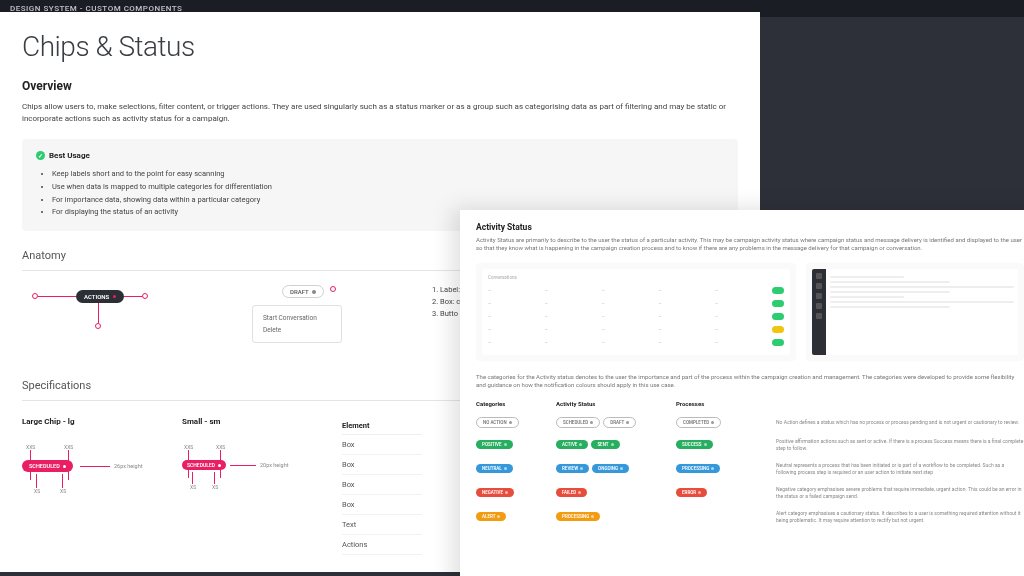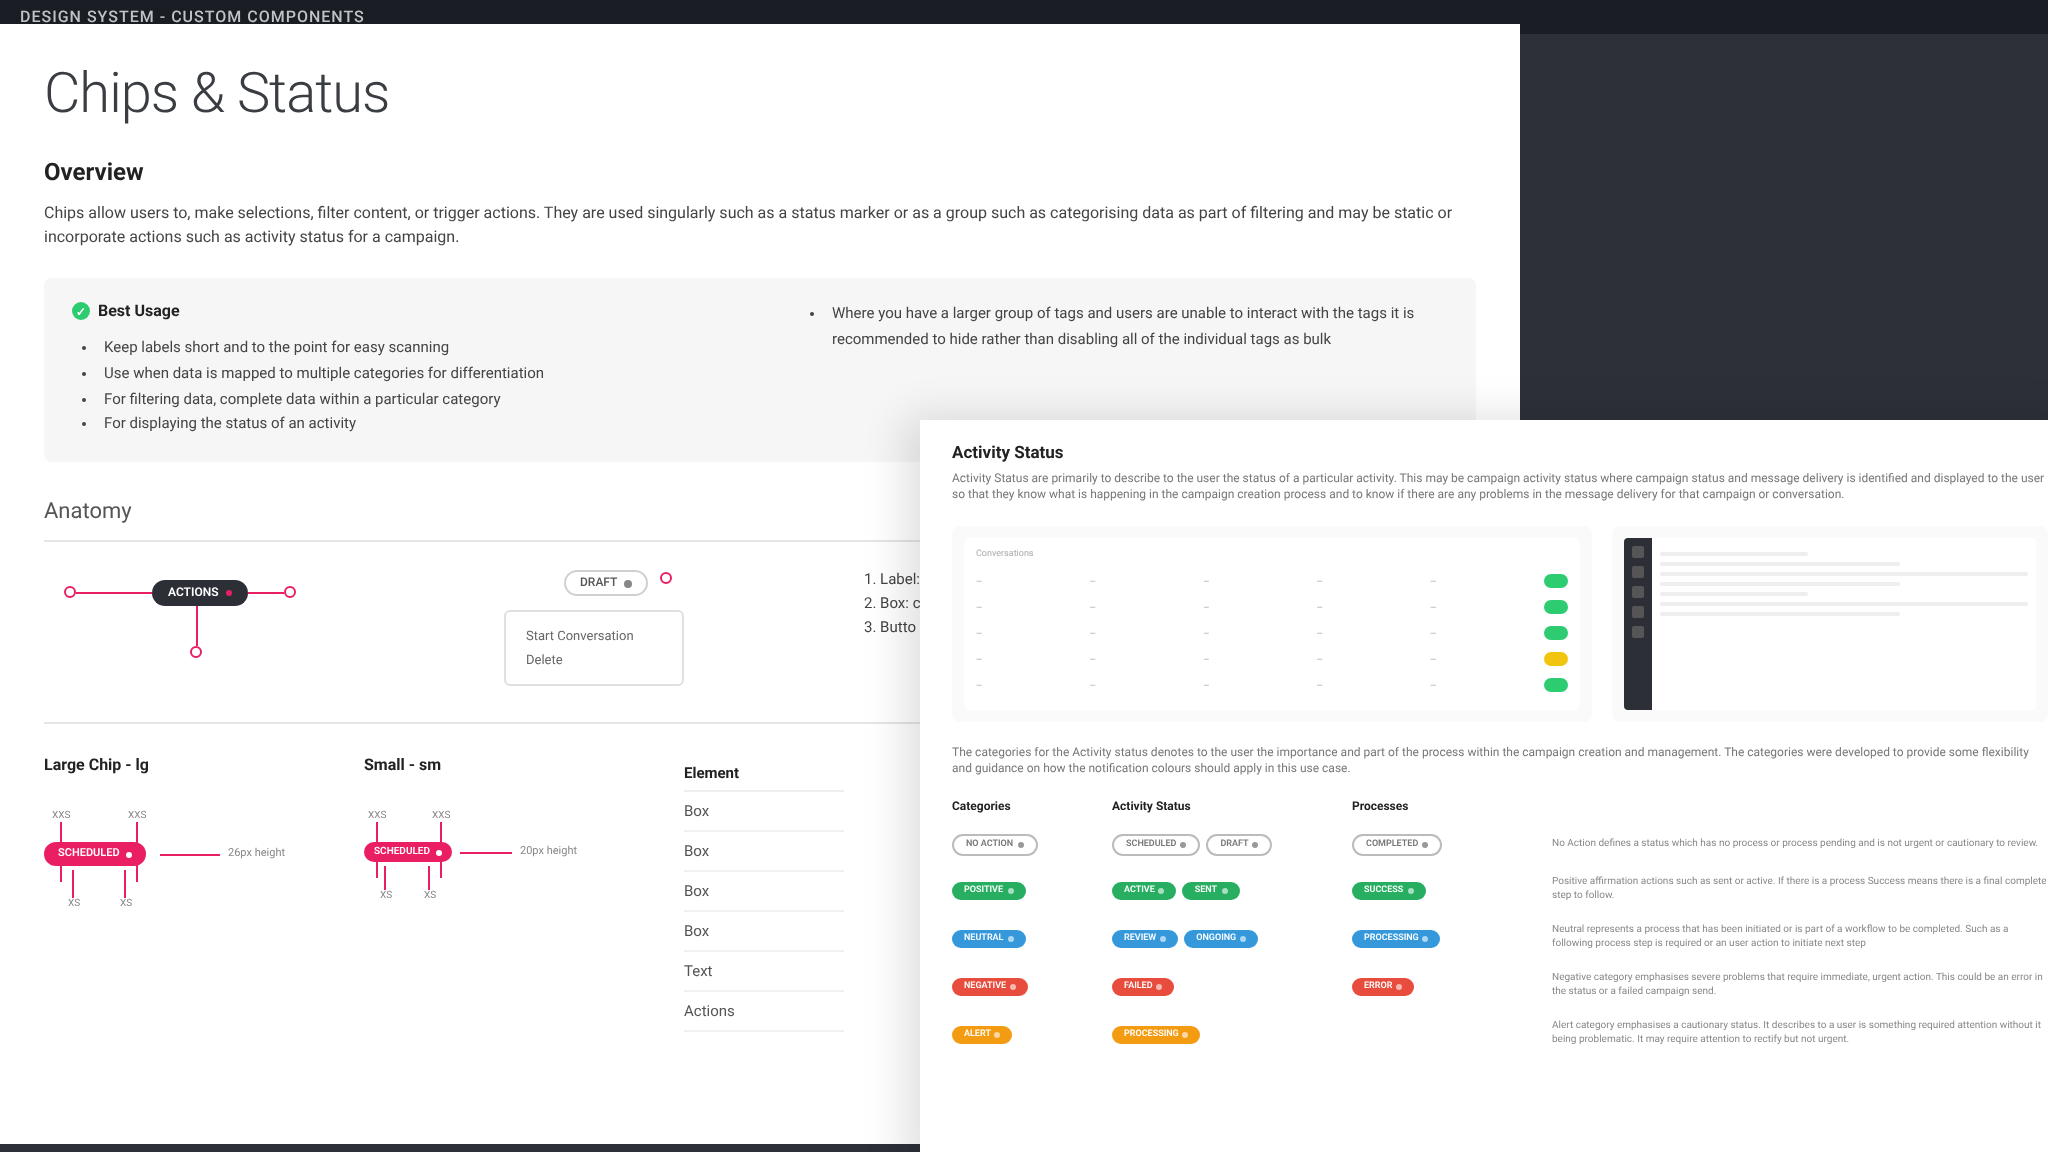--- a/index.html
+++ b/index.html
@@ -97,28 +97,25 @@
 
   <div class="usage-box">
     <div class="usage-col">
       <div class="usage-title">
         <span class="icon-badge icon-check">✓</span>
         <span>Best Usage</span>
       </div>
       <ul class="usage-list">
         <li>Keep labels short and to the point for easy scanning</li>
         <li>Use when data is mapped to multiple categories for differentiation</li>
-        <li>For filtering data, complete data within a particular category</li>
+        <li>For importance data, showing data within a particular category</li>
         <li>For displaying the status of an activity</li>
       </ul>
     </div>
     <div class="usage-col">
-      <ul class="usage-list">
-        <li>Where you have a larger group of tags and users are unable to interact with the tags it is recommended to hide rather than disabling all of the individual tags as bulk</li>
-      </ul>
     </div>
   </div>
 
   <div class="subsection">Anatomy</div>
   <hr class="hr">
 
   <div class="anatomy-row">
     <div class="anatomy-diagram">
       <div class="dot-outline" style="left:10px; top:8px;"></div>
       <div class="conn-line" style="left:16px; top:11px; width:38px;"></div>
@@ -144,20 +141,21 @@
       </div>
     </div>
 
     <div class="anatomy-labels">
       <div>1. Label:</div>
       <div>2. Box: c</div>
       <div>3. Butto</div>
     </div>
   </div>
 
+  <div class="subsection" style="margin-top:24px;">Specifications</div>
   <hr class="hr">
 
   <div class="spec-row">
     <div class="spec-block">
       <div class="spec-label">Large Chip - lg</div>
       <div class="spec-diagram">
         <div class="spec-dim" style="left:4px; top:0;">XXS</div>
         <div class="spec-dim" style="left:42px; top:0;">XXS</div>
         <div class="spec-guide-v" style="left:8px; top:6px; height:30px;"></div>
         <div class="spec-guide-v" style="left:46px; top:6px; height:30px;"></div>

